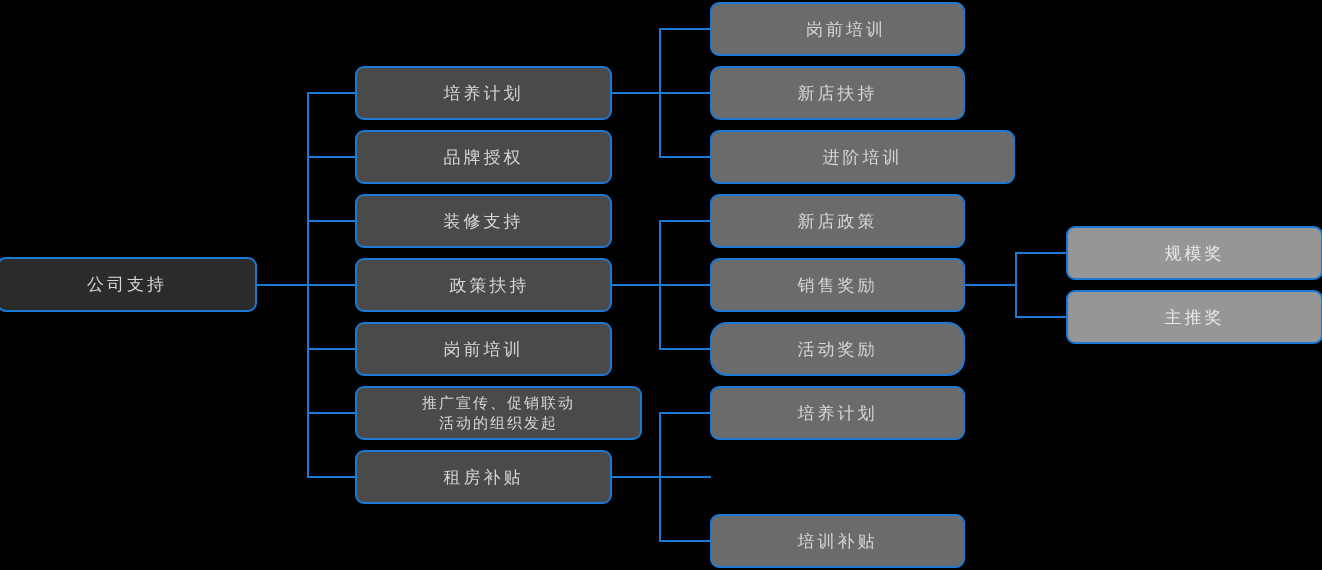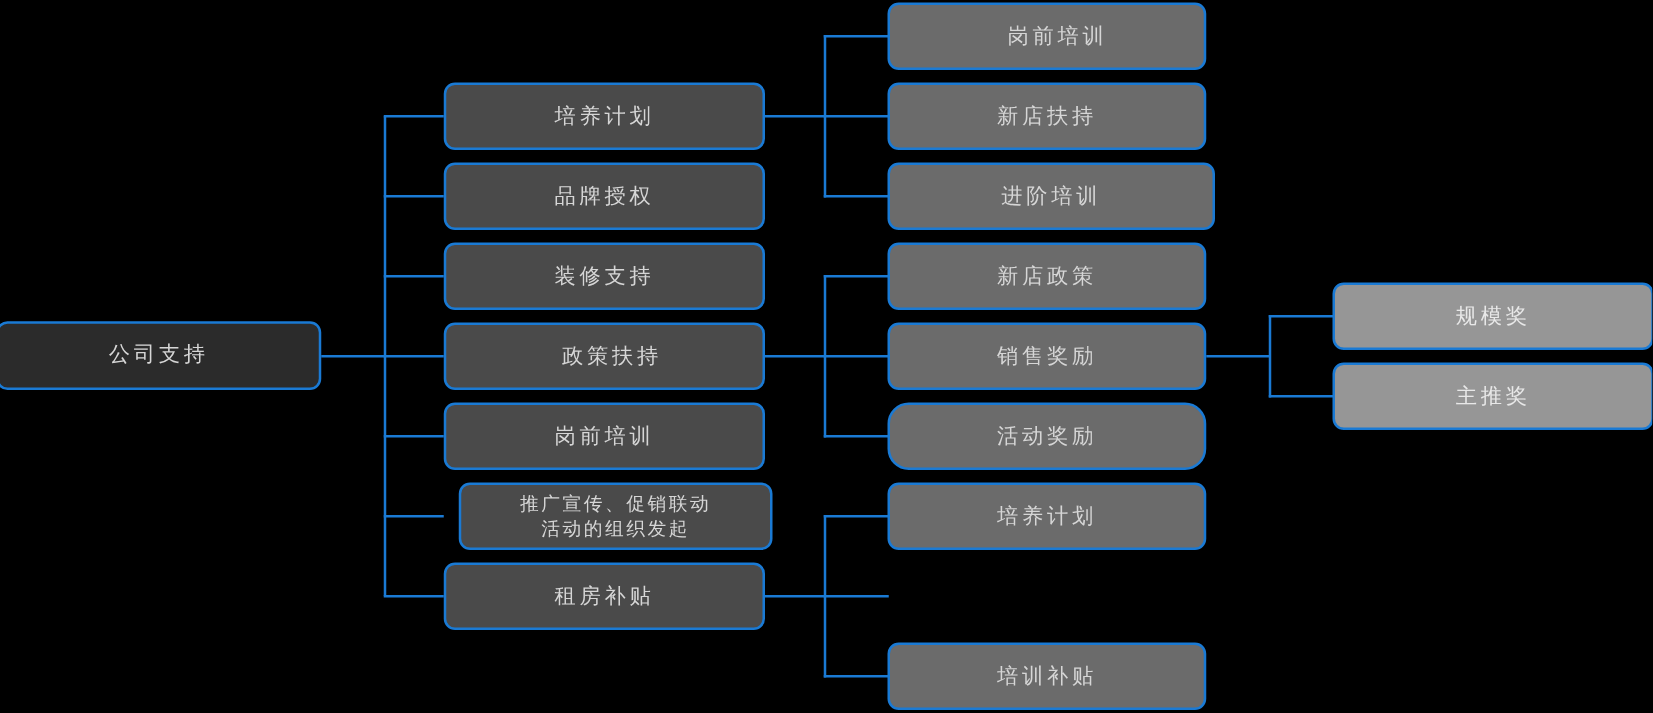--- a/index.html
+++ b/index.html
@@ -75,27 +75,27 @@
   <div class="link h" style="left:1015px;top:252px;width:52px;"></div>
   <div class="link h" style="left:1015px;top:316px;width:52px;"></div>
 
   <div class="node lvl0" style="left:-3px;top:257px;width:260px;height:55px;">公司支持</div>
 
   <div class="node lvl1" style="left:355px;top:130px;width:257px;height:54px;">品牌授权</div>
   <div class="node lvl1" style="left:355px;top:66px;width:257px;height:54px;">培养计划</div>
   <div class="node lvl1" style="left:355px;top:194px;width:257px;height:54px;">装修支持</div>
   <div class="node lvl1" style="left:355px;top:258px;width:257px;height:54px;padding-left:12px;">政策扶持</div>
   <div class="node lvl1" style="left:355px;top:322px;width:257px;height:54px;">岗前培训</div>
-  <div class="node lvl1" style="left:367px;top:386px;width:251px;height:54px;font-size:15px;letter-spacing:2px;">推广宣传、促销联动
+  <div class="node lvl1" style="left:355px;top:386px;width:287px;height:54px;font-size:15px;letter-spacing:2px;">推广宣传、促销联动
 活动的组织发起</div>
   <div class="node lvl1" style="left:355px;top:450px;width:257px;height:54px;">租房补贴</div>
 
   <div class="node lvl2" style="left:710px;top:2px;width:255px;height:54px;padding-left:17px;">岗前培训</div>
-  <div class="node lvl2" style="left:710px;top:66px;width:255px;height:54px;">新店扶持</div>
-  <div class="node lvl2" style="left:710px;top:130px;width:262px;height:54px;">进阶培训</div>
+  <div class="node lvl2" style="left:710px;top:66px;width:255px;height:54px;border-radius:10px;">新店扶持</div>
+  <div class="node lvl2" style="left:710px;top:130px;width:305px;height:54px;">进阶培训</div>
   <div class="node lvl2" style="left:710px;top:194px;width:255px;height:54px;">新店政策</div>
   <div class="node lvl2" style="left:710px;top:258px;width:255px;height:54px;">销售奖励</div>
   <div class="node lvl2" style="left:710px;top:322px;width:255px;height:54px;border-radius:17px;">活动奖励</div>
   <div class="node lvl2" style="left:710px;top:386px;width:255px;height:54px;">培养计划</div>
   <div class="node lvl2" style="left:710px;top:514px;width:255px;height:54px;">培训补贴</div>
 
   <div class="node lvl3" style="left:1066px;top:226px;width:257px;height:54px;">规模奖</div>
   <div class="node lvl3" style="left:1066px;top:290px;width:257px;height:54px;">主推奖</div>
 
 </div>

